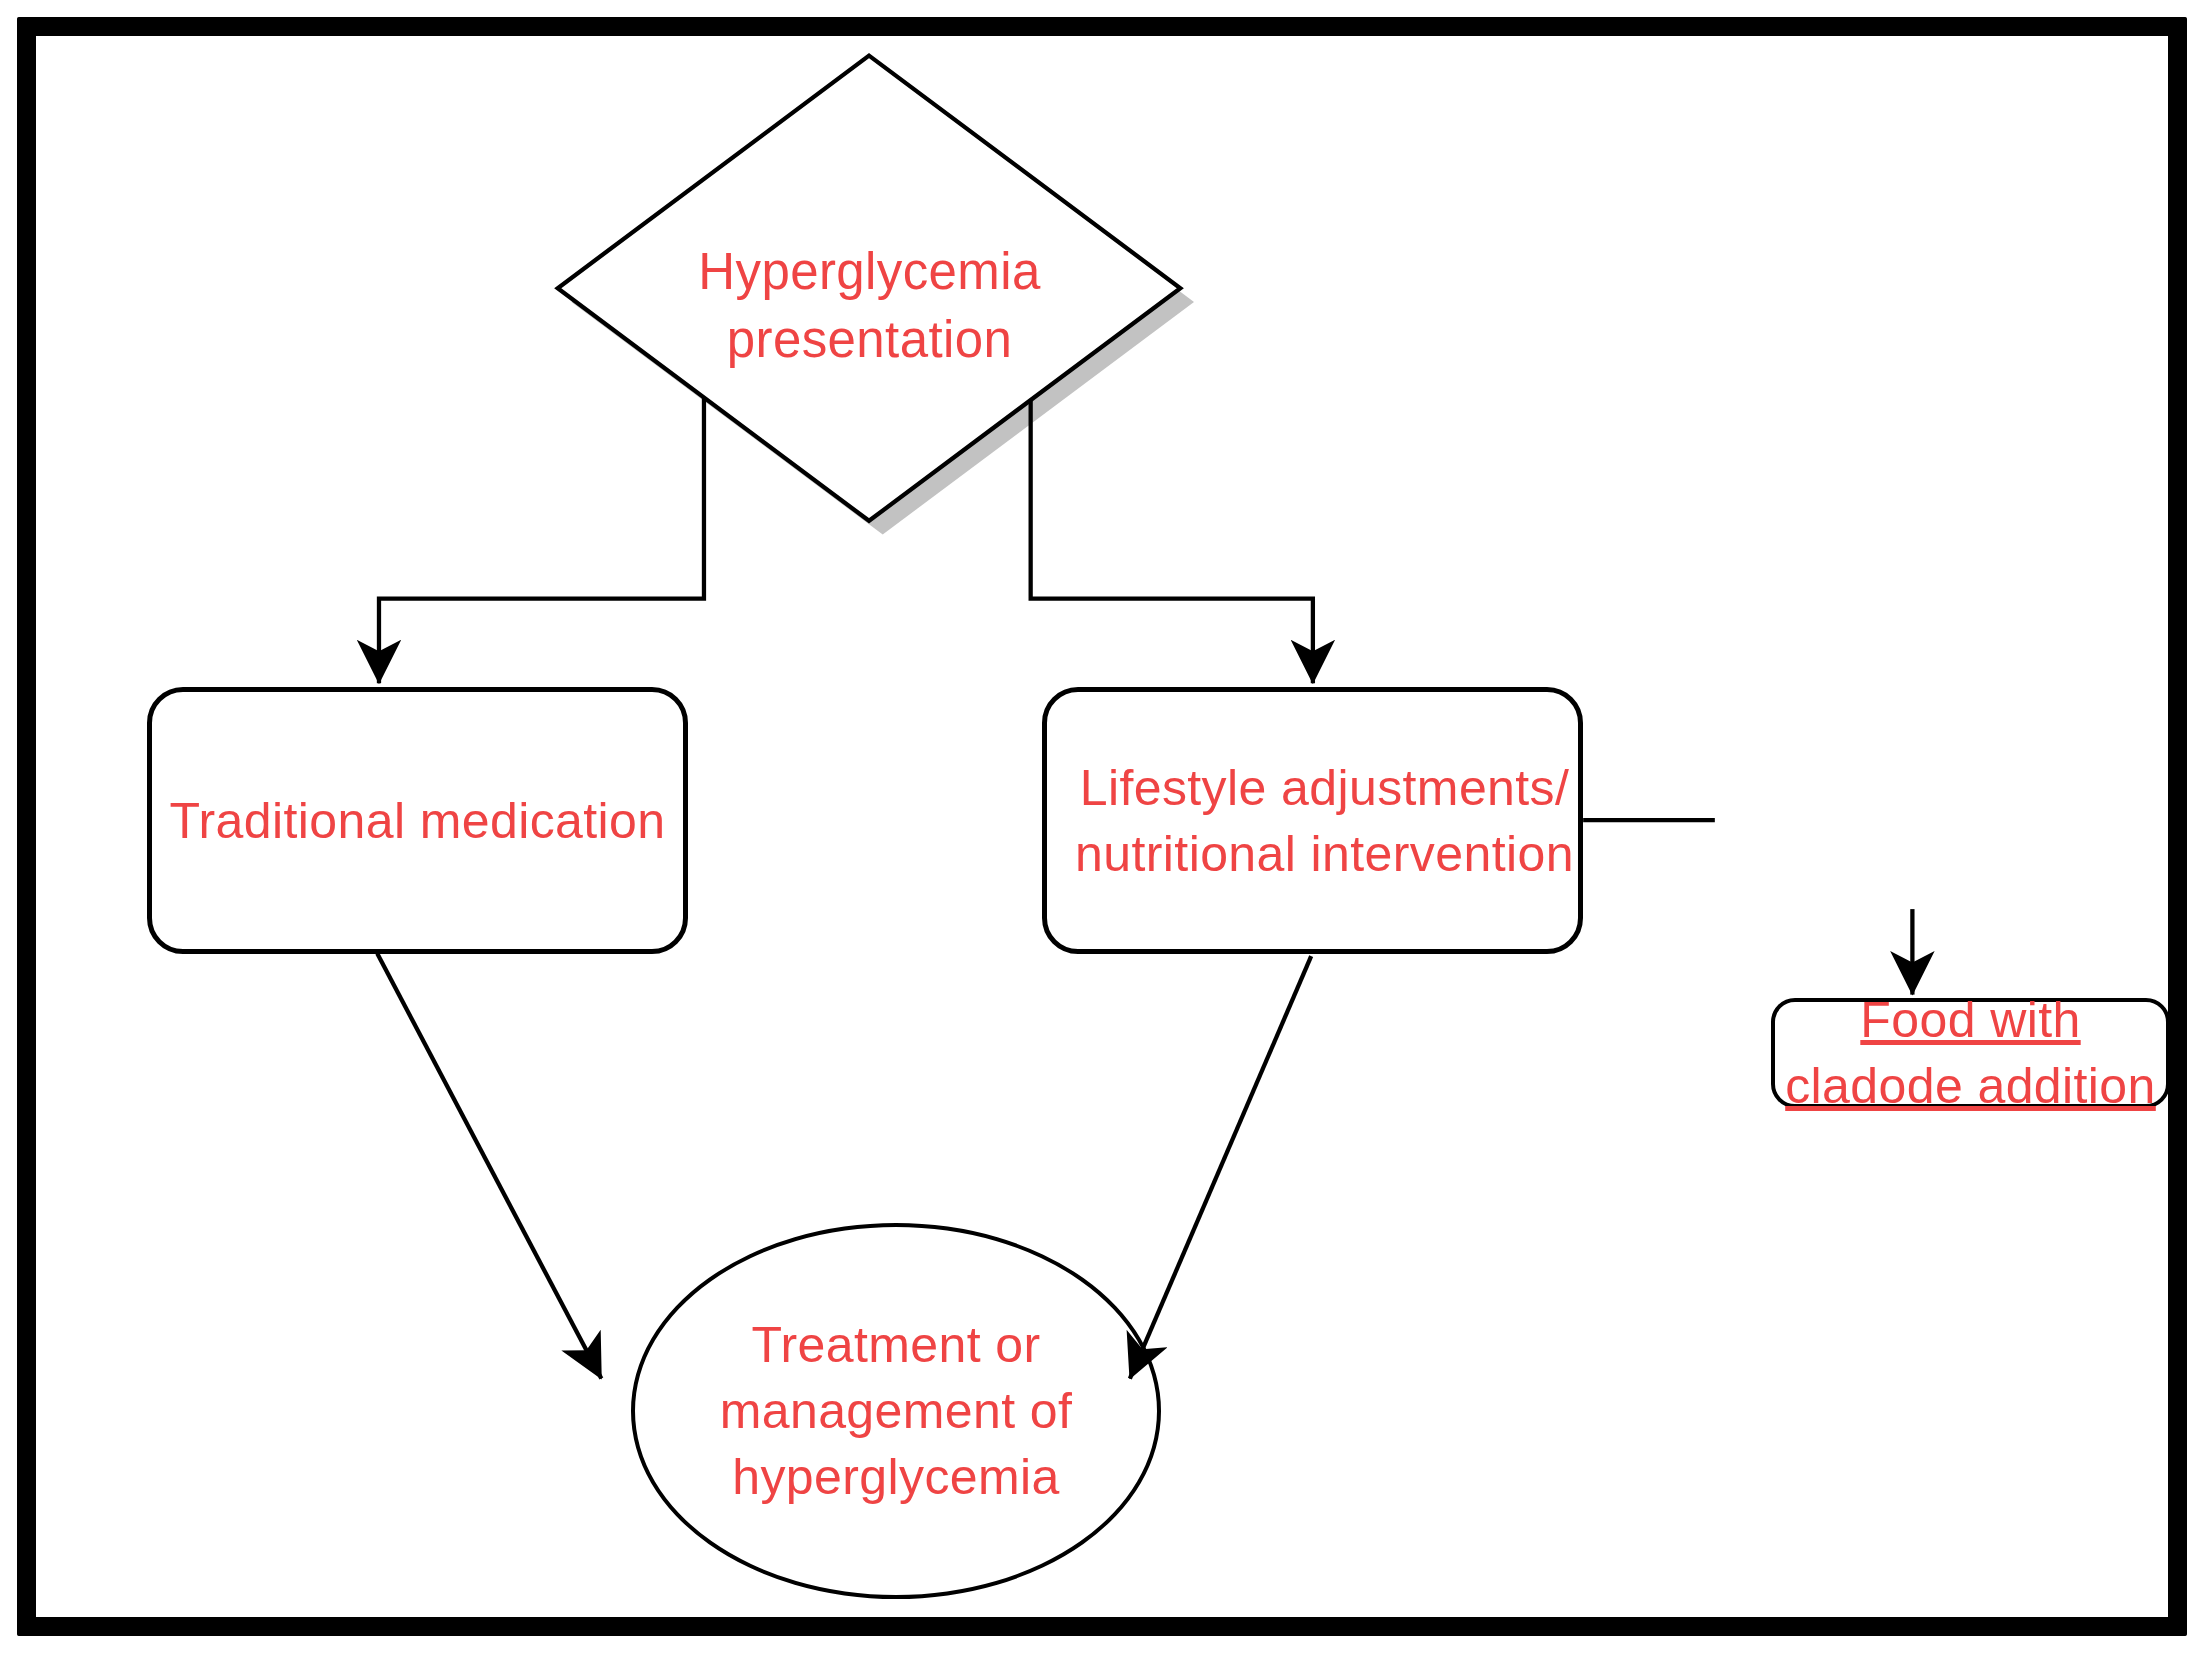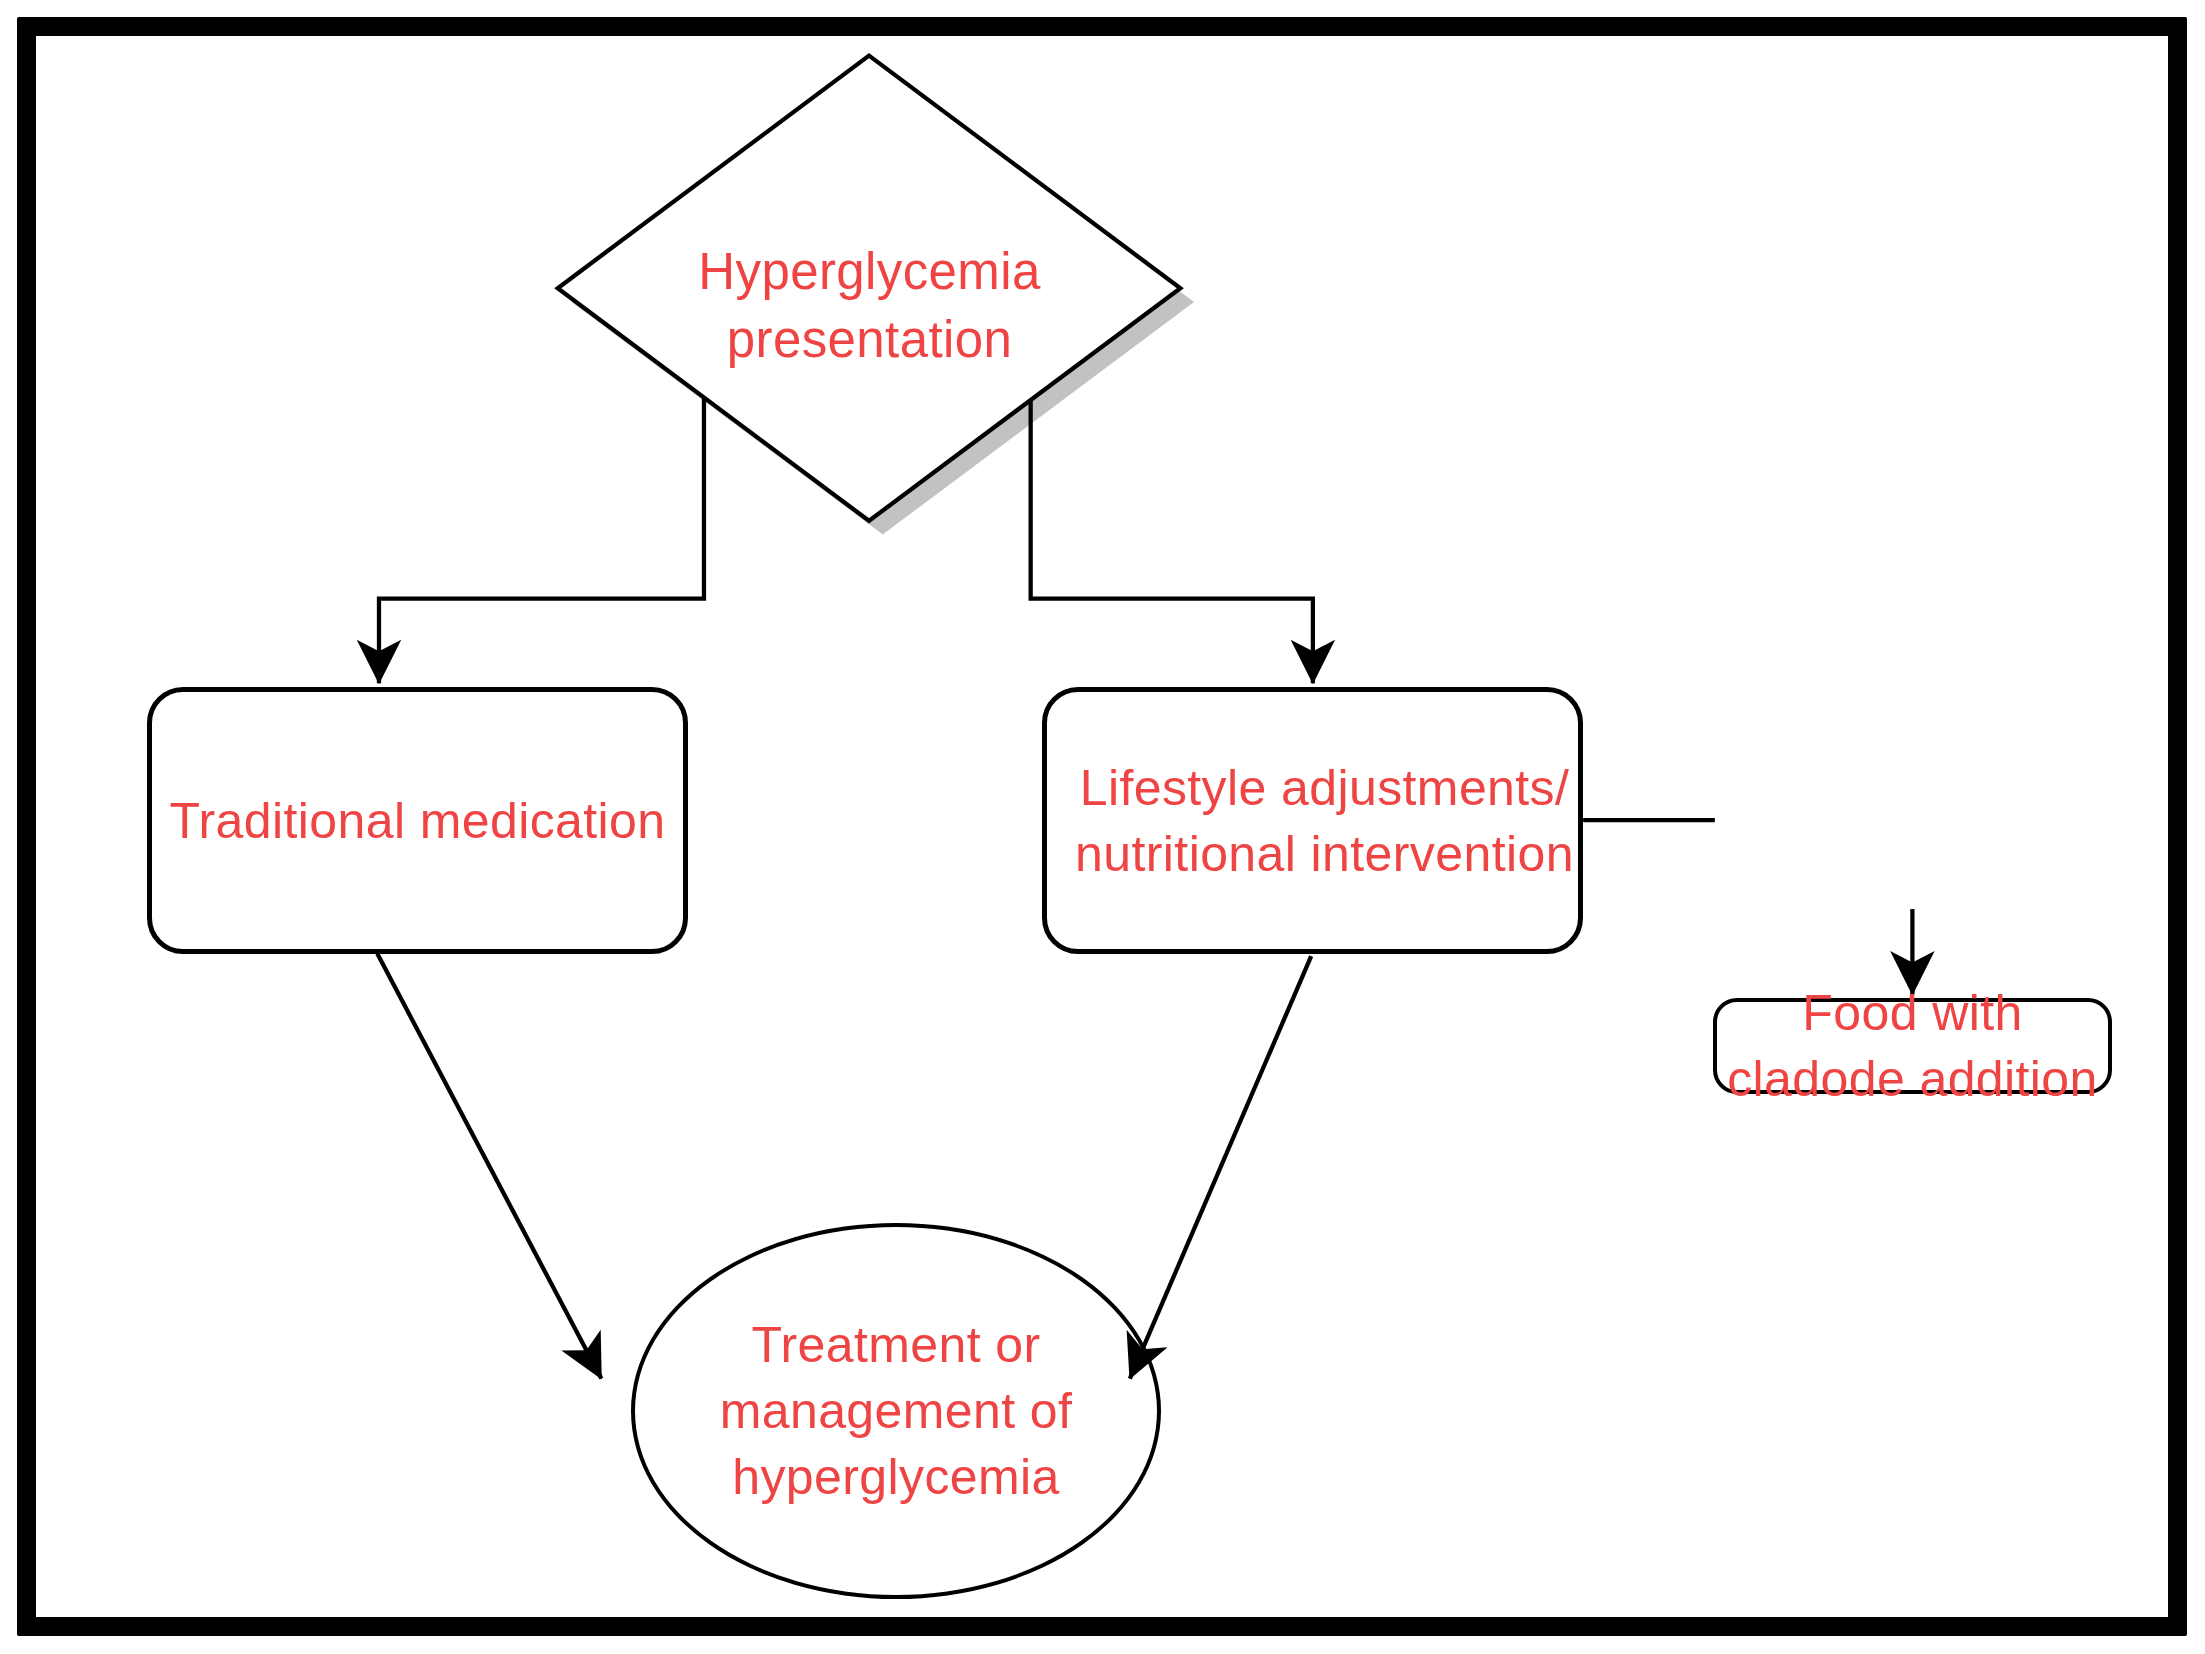--- a/index.html
+++ b/index.html
@@ -35,21 +35,21 @@
   }
   .node-label {
     white-space: pre-line;
     font-size: 50px;
     line-height: 1.32;
     letter-spacing: 0.4px;
   }
   #box-traditional { left: 107px;  top: 687px;  width: 541px; height: 267px; border-radius: 36px; margin-left: 40px; }
   #box-lifestyle   { left: 1042px; top: 687px;  width: 541px; height: 267px; border-radius: 36px; padding-left: 24px; }
   #box-functional  { left: 1715px; top: 731px;  width: 398px; height: 178px; border-radius: 29px; border-width: 4.3px; }
-  #box-cladode     { left: 1713px; top: 998px; width: 399px; height: 96px; border-radius: 24px; border-width: 4.3px; }
+  #box-cladode     { left: 1771px; top: 998px; width: 399px; height: 110px; border-radius: 24px; border-width: 4.3px; text-decoration: underline; }
   #ellipse-treatment {
     left: 631px; top: 1223px; width: 530px; height: 376px;
     border-radius: 50%;
     border-width: 4.3px;
   }
   .diamond-label {
     position: absolute;
     left: 570px; top: 233px; width: 599px; height: 145px;
     display: flex; align-items: center; justify-content: center;
     text-align: center;

